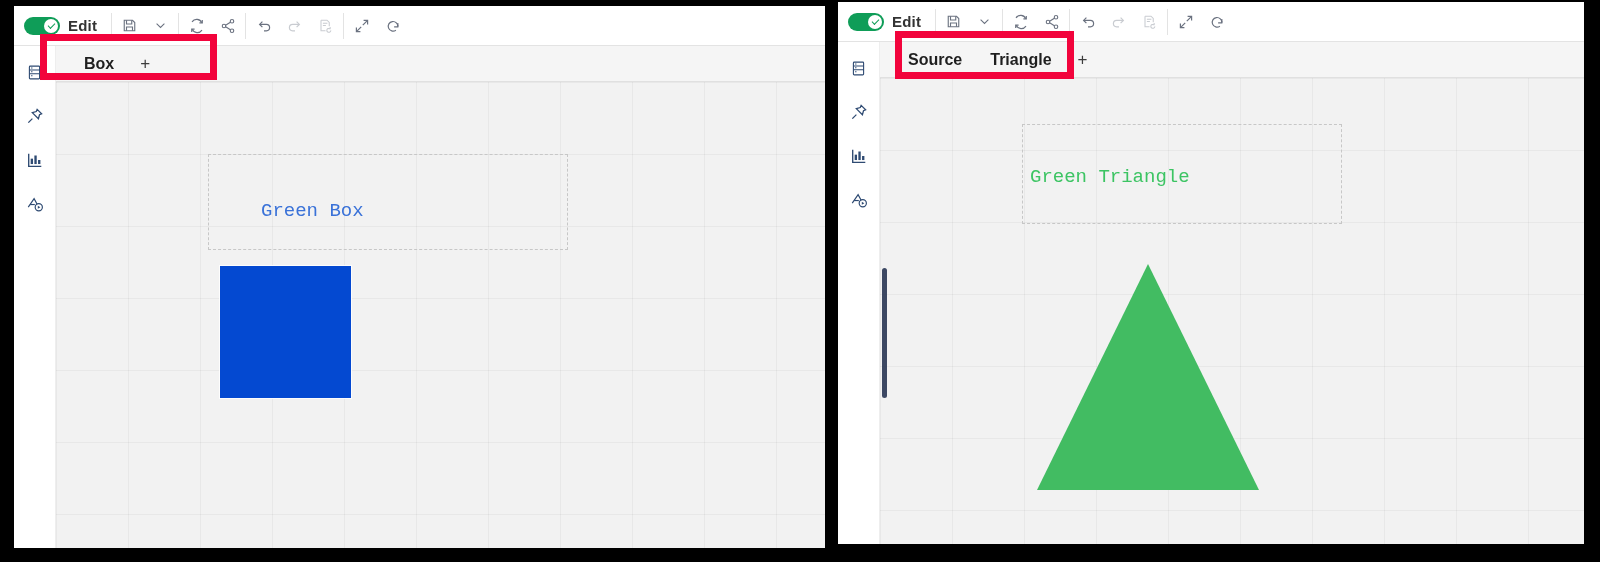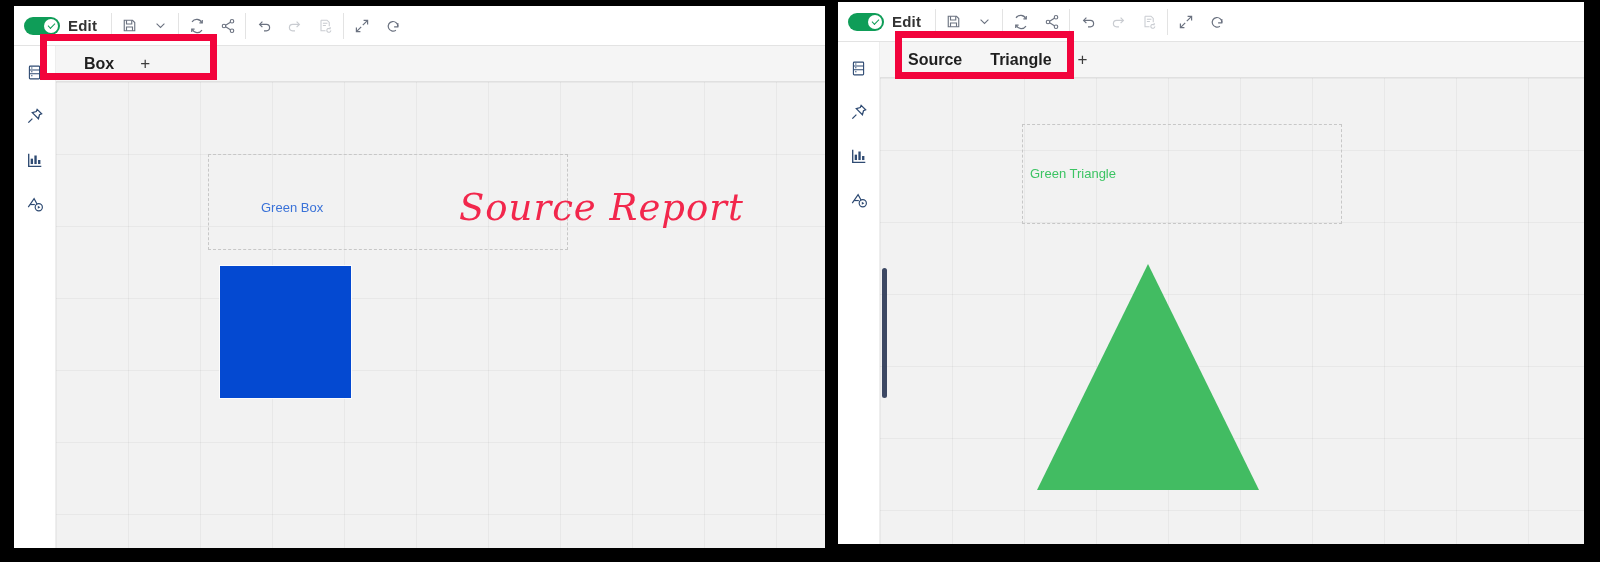--- a/index.html
+++ b/index.html
@@ -145,22 +145,23 @@
       linear-gradient(to right, rgba(0,0,0,.045) 1px, transparent 1px) 0 0 / 72px 72px,
       linear-gradient(to bottom, rgba(0,0,0,.045) 1px, transparent 1px) 0 0 / 72px 72px,
       #f2f2f2;
     overflow: hidden;
   }
   .canvas-inner { position: absolute; inset: 0; }
 
   
   .widget-label {
     position: absolute;
-    font-size: 13px;
+    font-size: 19px;
     white-space: nowrap;
+    font-family: Liberation Mono, monospace;
   }
   .shape { position: absolute; }
   .box-shape {
     background: #0449d1;
     box-shadow: 0 0 0 1px rgba(255,255,255,.85);
   }
   .tri-shape { width: 0; height: 0; }
 
   .sel-outline {
     position: absolute;
@@ -324,21 +325,20 @@
       </div>
       <div class="tab-add">+</div>
     </div>
 
     <div class="canvas">
       <div class="canvas-inner">
         <div class="sel-outline" style="left:152px; top:72px; width:360px; height:96px;"></div>
 
         <div class="widget-label" style="left:205px; top:118px; color:#3a72d8;">Green Box</div>
 
-        <div class="report-title" style="left:403px; top:104px;">Source Report</div>
 
         <div class="shape box-shape" style="left:164px; top:184px; width:131px; height:132px;"></div>
       </div>
     </div>
   </div>
 
   <div class="panel" id="panel-target">
 
     <div class="toolbar">
       <div class="edit-toggle">

